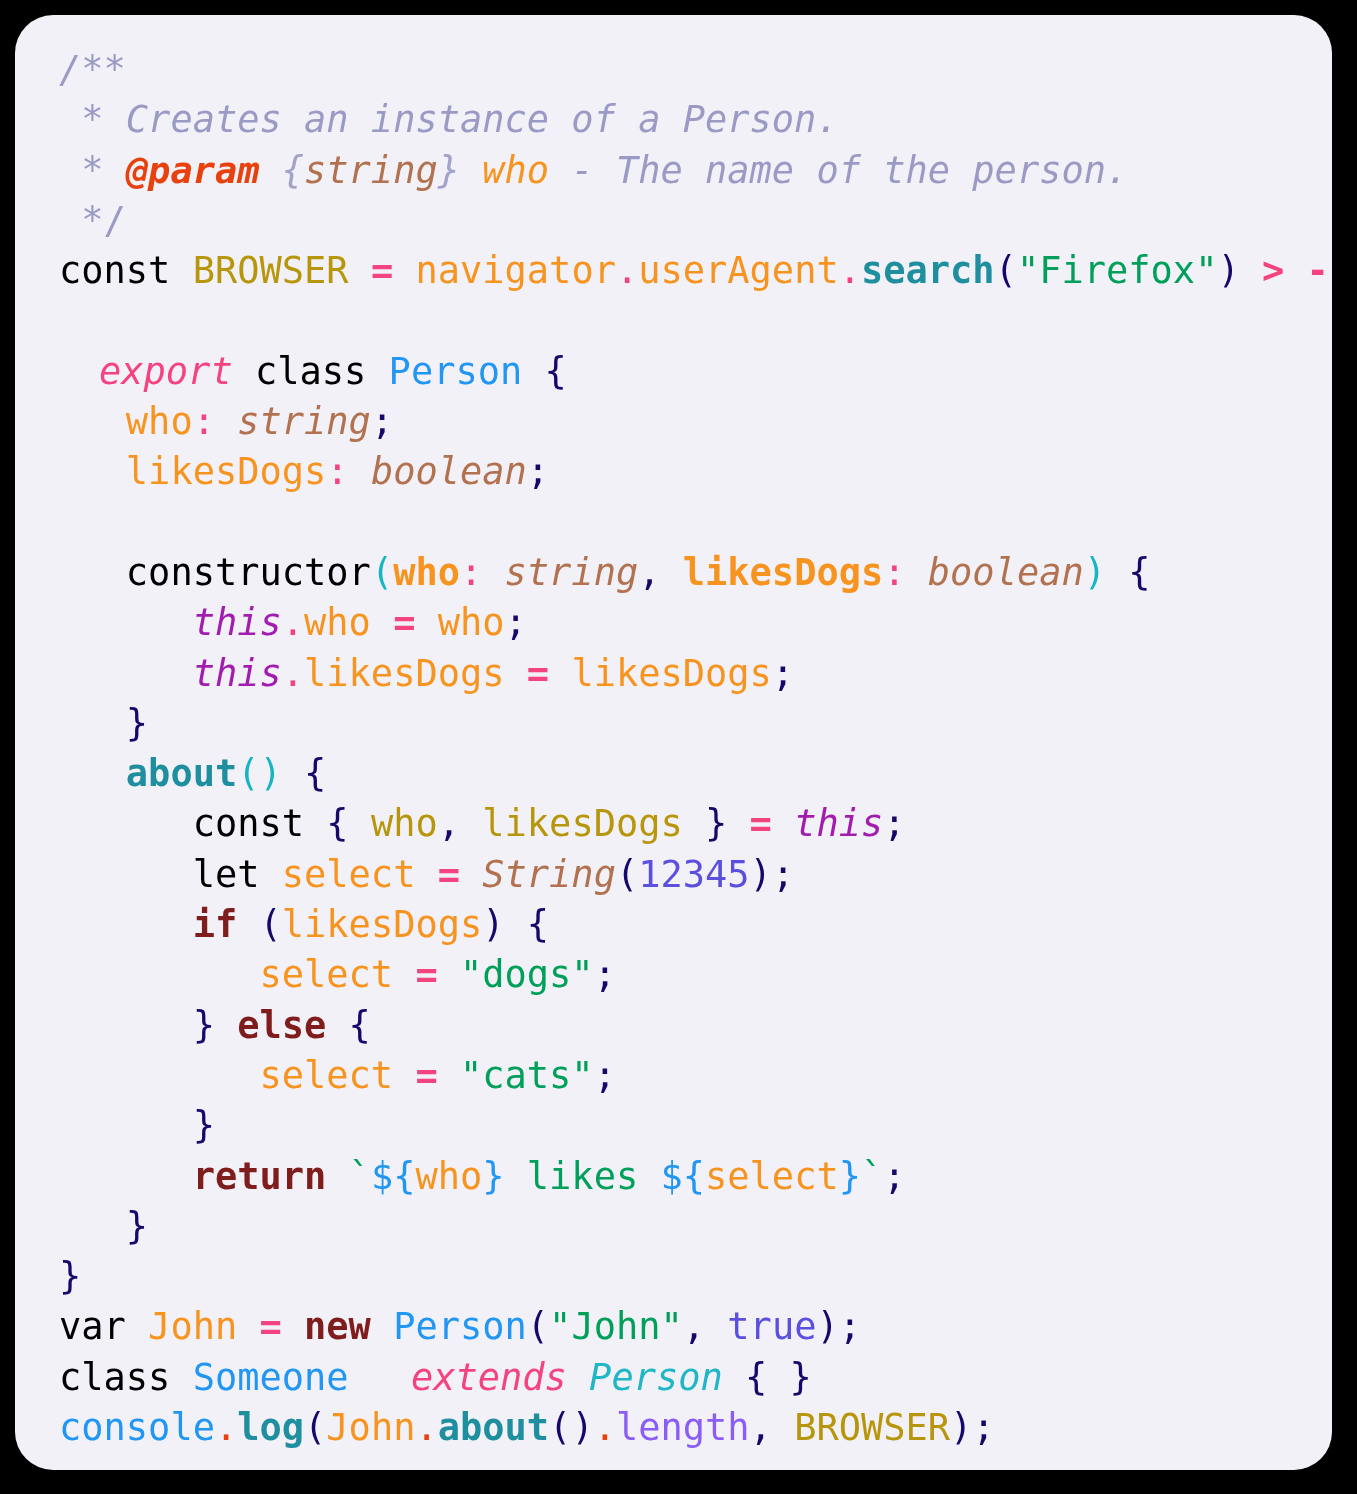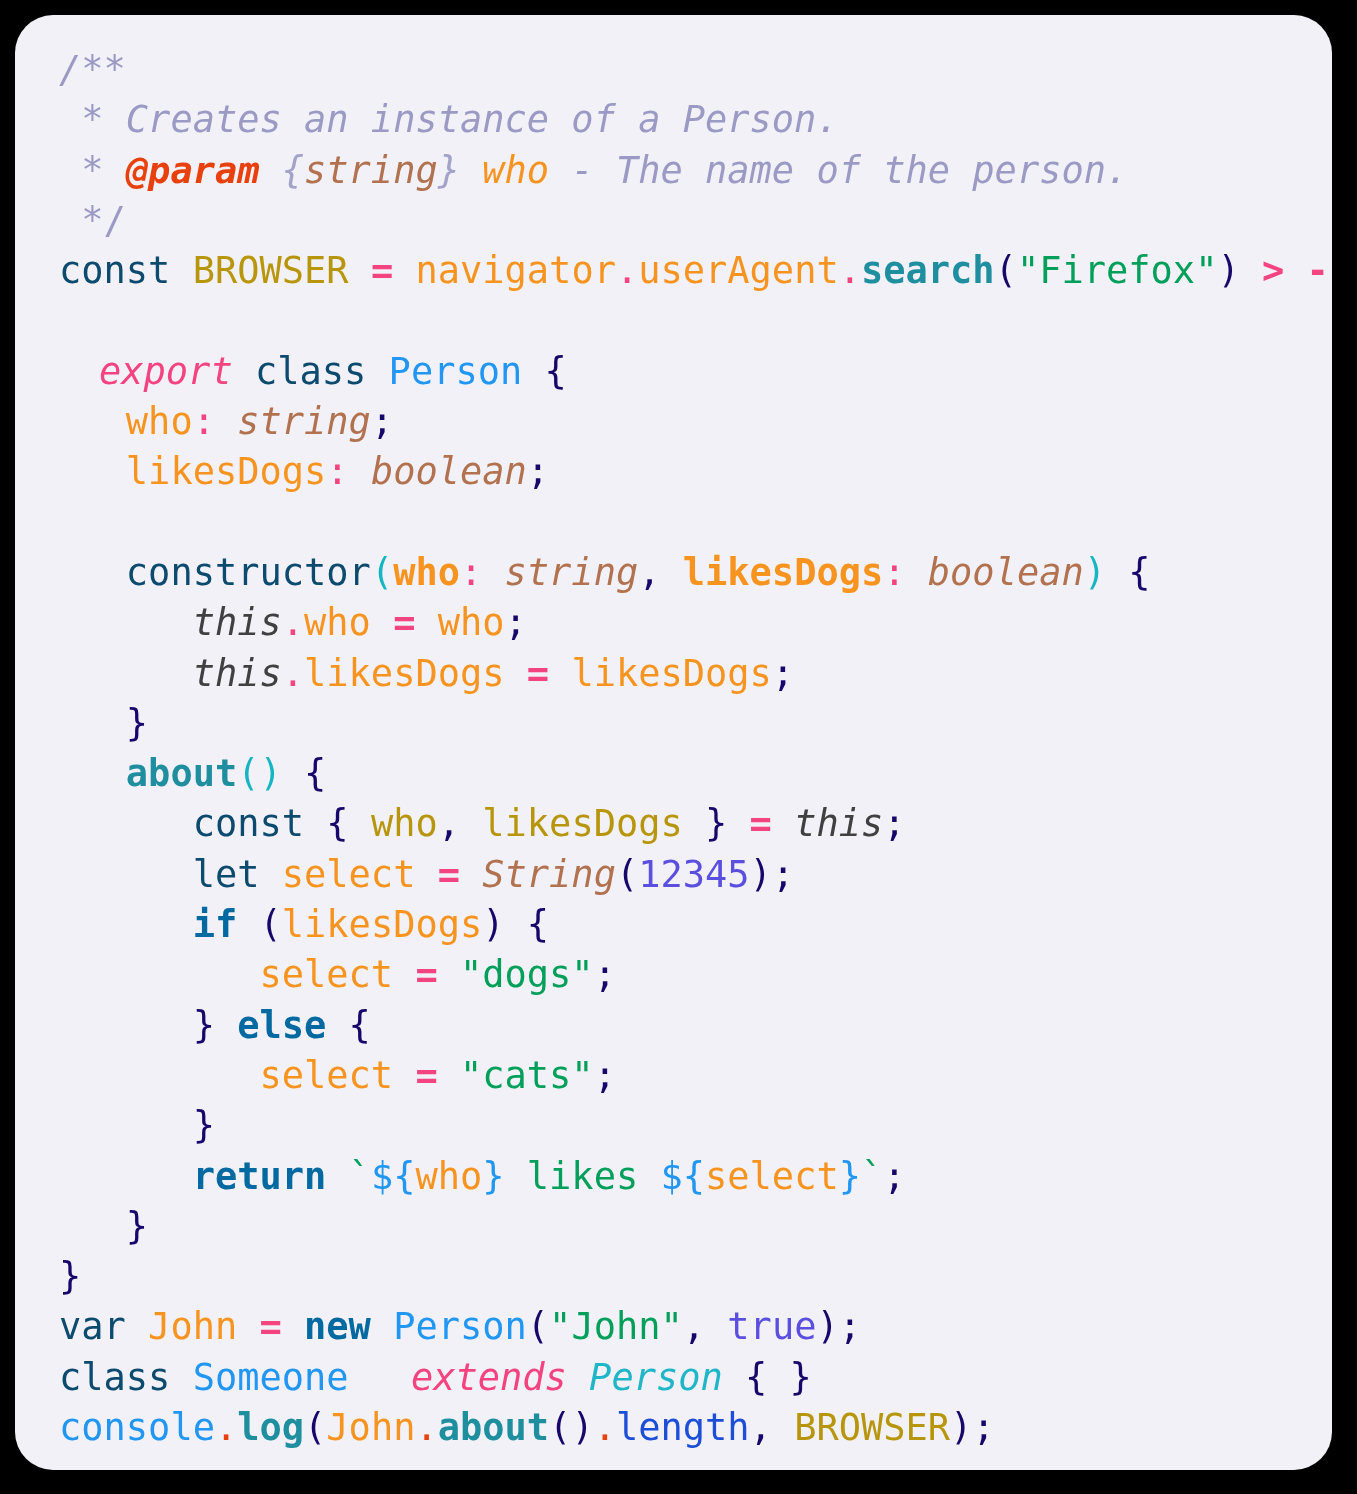--- a/index.html
+++ b/index.html
@@ -38,41 +38,41 @@
   .ln { display: block; height: 50.3px; }
 
   
   .t-comment   { color: #9b9ac5; font-style: italic; }
   .t-cmt-plain { color: #9b9ac5; font-style: normal; }
   .t-cmt-tag   { color: #e8410e; font-style: italic; font-weight: bold; }
   .t-cmt-brace { color: #a3a2c8; font-style: italic; }
   .t-cmt-type  { color: #b2724f; font-style: italic; }
   .t-cmt-var   { color: #f79420; font-style: italic; }
 
-  .t-kw        { color: #0c4a6e; }
-  .t-kw-pink   { color: #0369a1; font-weight: bold; }
+  .t-kw        { color: #000000; }
+  .t-kw-pink   { color: #7f1d1d; font-weight: bold; }
   .t-kw-pinki  { color: #f4447f; font-style: italic; margin-left: 40px; }
   .t-const     { color: #b8960c; }
   .t-op        { color: #f4447f; font-weight: bold; }
   .t-punc      { color: #17076b; }
   .t-semi      { color: #17076b; }
   .t-ident     { color: #f79420; }
   .t-identi    { color: #f79420; }
   .t-param     { color: #f79420; font-weight: bold; }
   .t-type      { color: #b2724f; font-style: italic; }
   .t-class     { color: #2196f3; }
   .t-classi    { color: #1fb6c8; font-style: italic; }
   .t-fn        { color: #1f8fa0; font-weight: bold; }
   .t-str       { color: #00a05a; }
   .t-num       { color: #5b4fe0; }
-  .t-this      { color: #404040; font-style: italic; }
+  .t-this      { color: #a21caf; font-style: italic; }
   .t-dot       { color: #f4447f; }
   .t-paren-c   { color: #16b5c4; }
   .t-destr     { color: #b8960c; }
-  .t-prop      { color: #1d4ed8; }
+  .t-prop      { color: #8b5cf6; }
   .t-tmpl-d    { color: #2196f3; }
   .t-dot-d     { color: #e8410e; }
 </style>
 </head>
 <body>
 
 <div id="code-card">
   <pre id="code-block"><span class="ln"><span class="t-comment">/**</span></span><span class="ln"><span class="t-cmt-plain"> * </span><span class="t-comment">Creates an instance of a Person.</span></span><span class="ln"><span class="t-cmt-plain"> * </span><span class="t-cmt-tag">@param</span><span class="t-comment"> </span><span class="t-cmt-brace">{</span><span class="t-cmt-type">string</span><span class="t-cmt-brace">}</span><span class="t-comment"> </span><span class="t-cmt-var">who</span><span class="t-comment"> - The name of the person.</span></span><span class="ln"><span class="t-cmt-plain"> */</span></span><span class="ln"><span class="t-kw">const</span> <span class="t-const">BROWSER</span> <span class="t-op">=</span> <span class="t-ident">navigator</span><span class="t-dot">.</span><span class="t-identi">userAgent</span><span class="t-dot">.</span><span class="t-fn">search</span><span class="t-punc">(</span><span class="t-str">"Firefox"</span><span class="t-punc">)</span> <span class="t-op">&gt;</span> <span class="t-op">-</span><span class="t-num">1</span></span><span class="ln"> </span><span class="ln"><span class="t-kw-pinki">export</span> <span class="t-kw">class</span> <span class="t-class">Person</span> <span class="t-punc">{</span></span><span class="ln">   <span class="t-ident">who</span><span class="t-dot">:</span> <span class="t-type">string</span><span class="t-semi">;</span></span><span class="ln">   <span class="t-ident">likesDogs</span><span class="t-dot">:</span> <span class="t-type">boolean</span><span class="t-semi">;</span></span><span class="ln"> </span><span class="ln">   <span class="t-kw">constructor</span><span class="t-paren-c">(</span><span class="t-param">who</span><span class="t-dot">:</span> <span class="t-type">string</span><span class="t-semi">,</span> <span class="t-param">likesDogs</span><span class="t-dot">:</span> <span class="t-type">boolean</span><span class="t-paren-c">)</span> <span class="t-punc">{</span></span><span class="ln">      <span class="t-this">this</span><span class="t-dot">.</span><span class="t-identi">who</span> <span class="t-op">=</span> <span class="t-ident">who</span><span class="t-semi">;</span></span><span class="ln">      <span class="t-this">this</span><span class="t-dot">.</span><span class="t-identi">likesDogs</span> <span class="t-op">=</span> <span class="t-ident">likesDogs</span><span class="t-semi">;</span></span><span class="ln">   <span class="t-punc">}</span></span><span class="ln">   <span class="t-fn">about</span><span class="t-paren-c">()</span> <span class="t-punc">{</span></span><span class="ln">      <span class="t-kw">const</span> <span class="t-punc">{</span> <span class="t-destr">who</span><span class="t-semi">,</span> <span class="t-destr">likesDogs</span> <span class="t-punc">}</span> <span class="t-op">=</span> <span class="t-this">this</span><span class="t-semi">;</span></span><span class="ln">      <span class="t-kw">let</span> <span class="t-ident">select</span> <span class="t-op">=</span> <span class="t-type">String</span><span class="t-punc">(</span><span class="t-num">12345</span><span class="t-punc">)</span><span class="t-semi">;</span></span><span class="ln">      <span class="t-kw-pink">if</span> <span class="t-punc">(</span><span class="t-ident">likesDogs</span><span class="t-punc">)</span> <span class="t-punc">{</span></span><span class="ln">         <span class="t-ident">select</span> <span class="t-op">=</span> <span class="t-str">"dogs"</span><span class="t-semi">;</span></span><span class="ln">      <span class="t-punc">}</span> <span class="t-kw-pink">else</span> <span class="t-punc">{</span></span><span class="ln">         <span class="t-ident">select</span> <span class="t-op">=</span> <span class="t-str">"cats"</span><span class="t-semi">;</span></span><span class="ln">      <span class="t-punc">}</span></span><span class="ln">      <span class="t-kw-pink">return</span> <span class="t-str">`</span><span class="t-tmpl-d">${</span><span class="t-ident">who</span><span class="t-tmpl-d">}</span><span class="t-str"> likes </span><span class="t-tmpl-d">${</span><span class="t-ident">select</span><span class="t-tmpl-d">}</span><span class="t-str">`</span><span class="t-semi">;</span></span><span class="ln">   <span class="t-punc">}</span></span><span class="ln"><span class="t-punc">}</span></span><span class="ln"><span class="t-kw">var</span> <span class="t-ident">John</span> <span class="t-op">=</span> <span class="t-kw-pink">new</span> <span class="t-class">Person</span><span class="t-punc">(</span><span class="t-str">"John"</span><span class="t-semi">,</span> <span class="t-num">true</span><span class="t-punc">)</span><span class="t-semi">;</span></span><span class="ln"><span class="t-kw">class</span> <span class="t-class">Someone</span> <span class="t-kw-pinki">extends</span> <span class="t-classi">Person</span> <span class="t-punc">{</span> <span class="t-punc">}</span></span><span class="ln"><span class="t-class">console</span><span class="t-dot-d">.</span><span class="t-fn">log</span><span class="t-punc">(</span><span class="t-ident">John</span><span class="t-dot-d">.</span><span class="t-fn">about</span><span class="t-punc">()</span><span class="t-dot-d">.</span><span class="t-prop">length</span><span class="t-semi">,</span> <span class="t-const">BROWSER</span><span class="t-punc">)</span><span class="t-semi">;</span></span></pre>
 </div>
 

